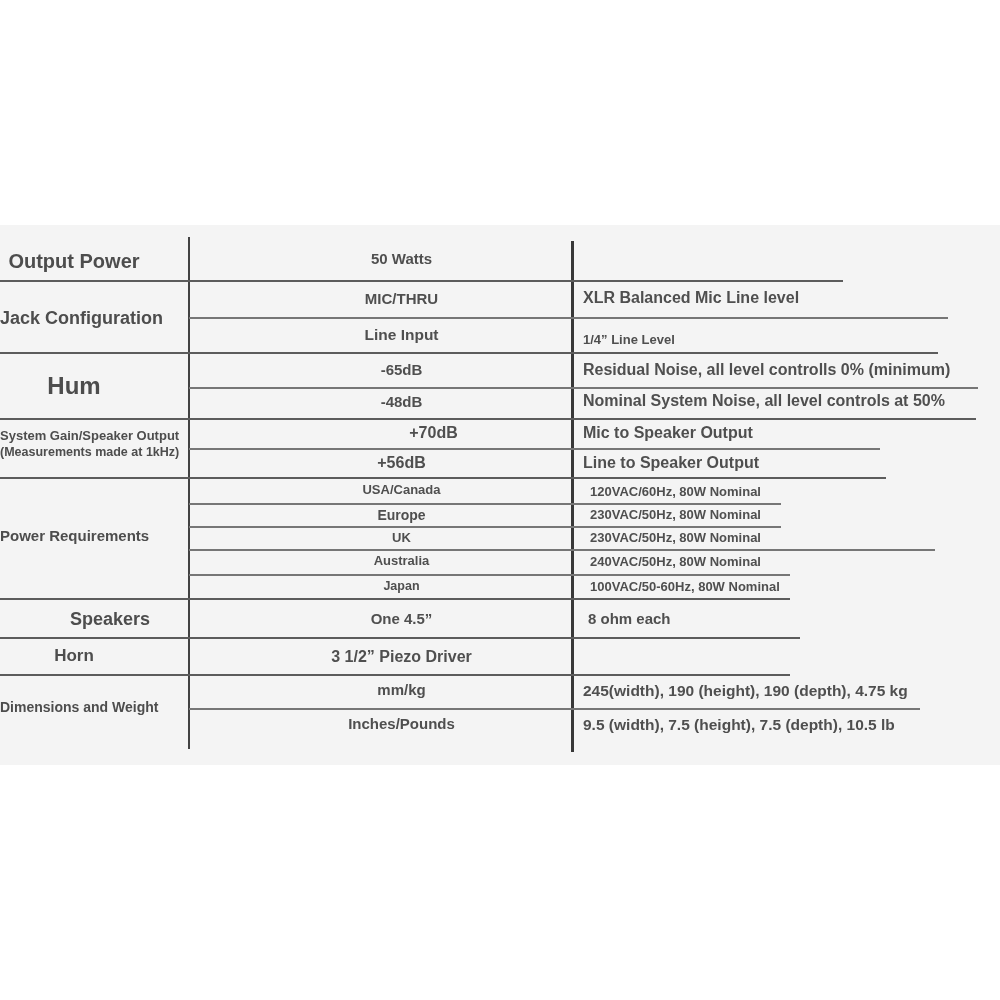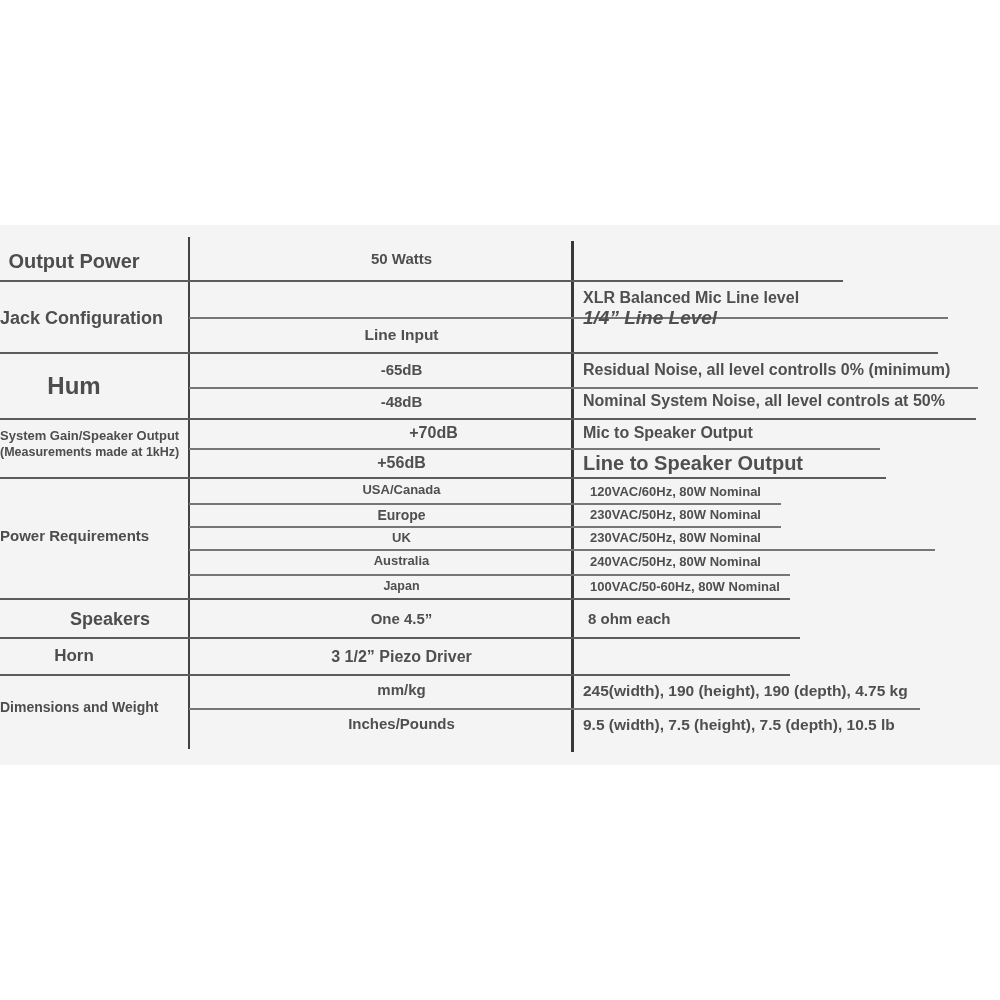--- a/index.html
+++ b/index.html
@@ -83,41 +83,42 @@
   <div class="cell lbl" style="top:318px; font-size:18px;">Jack Configuration</div>
   <div class="cell lbl" style="top:386px; font-size:24px;">Hum</div>
   <div class="cell lbl" style="top:436px; font-size:13px;">System Gain/Speaker Output</div>
   <div class="cell lbl" style="top:452px; font-size:12.5px;">(Measurements made at 1kHz)</div>
   <div class="cell lbl" style="top:536px; font-size:15px;">Power Requirements</div>
   <div class="cell lbl" style="top:619px; font-size:18px;padding-left:36px;">Speakers</div>
   <div class="cell lbl" style="top:656px; font-size:17px;">Horn</div>
   <div class="cell lbl" style="top:707px; font-size:14px;">Dimensions and Weight</div>
 
   <div class="cell mid" style="top:259px; font-size:15px;">50 Watts</div>
+  <div class="cell mid" style="top:299px; font-size:15px;">MIC/THRU</div>
   <div class="cell mid" style="top:335px; font-size:15.5px;">Line Input</div>
   <div class="cell mid" style="top:370px; font-size:15px;">-65dB</div>
   <div class="cell mid" style="top:402px; font-size:15px;">-48dB</div>
   <div class="cell mid" style="top:433px; font-size:16px;padding-left:32px;">+70dB</div>
   <div class="cell mid" style="top:463px; font-size:16px;">+56dB</div>
   <div class="cell mid" style="top:490px; font-size:13px;">USA/Canada</div>
   <div class="cell mid" style="top:515px; font-size:14px;">Europe</div>
   <div class="cell mid" style="top:538px; font-size:13px;">UK</div>
   <div class="cell mid" style="top:561px; font-size:13px;">Australia</div>
   <div class="cell mid" style="top:586px; font-size:12.5px;">Japan</div>
   <div class="cell mid" style="top:619px; font-size:15px;">One 4.5”</div>
   <div class="cell mid" style="top:657px; font-size:16px;">3 1/2” Piezo Driver</div>
   <div class="cell mid" style="top:690px; font-size:15px;">mm/kg</div>
   <div class="cell mid" style="top:724px; font-size:15px;">Inches/Pounds</div>
 
   <div class="cell" style="left:583px; top:298px; font-size:16px;">XLR Balanced Mic Line level</div>
-  <div class="cell" style="left:583px; top:318px; font-size:19px;font-style:italic;">1/4” Line Level</div>
+  <div class="cell" style="left:583px; top:340px; font-size:13px;">1/4” Line Level</div>
   <div class="cell" style="left:583px; top:370px; font-size:16px;">Residual Noise, all level controlls 0% (minimum)</div>
   <div class="cell" style="left:583px; top:401px; font-size:16px;">Nominal System Noise, all level controls at 50%</div>
   <div class="cell" style="left:583px; top:433px; font-size:16px;">Mic to Speaker Output</div>
-  <div class="cell" style="left:583px; top:463px; font-size:20px;">Line to Speaker Output</div>
+  <div class="cell" style="left:583px; top:463px; font-size:16px;">Line to Speaker Output</div>
   <div class="cell" style="left:590px; top:492px; font-size:13px;">120VAC/60Hz, 80W Nominal</div>
   <div class="cell" style="left:590px; top:515px; font-size:13px;">230VAC/50Hz, 80W Nominal</div>
   <div class="cell" style="left:590px; top:538px; font-size:13px;">230VAC/50Hz, 80W Nominal</div>
   <div class="cell" style="left:590px; top:562px; font-size:13px;">240VAC/50Hz, 80W Nominal</div>
   <div class="cell" style="left:590px; top:587px; font-size:13px;">100VAC/50-60Hz, 80W Nominal</div>
   <div class="cell" style="left:588px; top:619px; font-size:15px;">8 ohm each</div>
   <div class="cell" style="left:583px; top:691px; font-size:15.5px;">245(width), 190 (height), 190 (depth), 4.75 kg</div>
   <div class="cell" style="left:583px; top:725px; font-size:15.5px;">9.5 (width), 7.5 (height), 7.5 (depth), 10.5 lb</div>
 </div>
 

